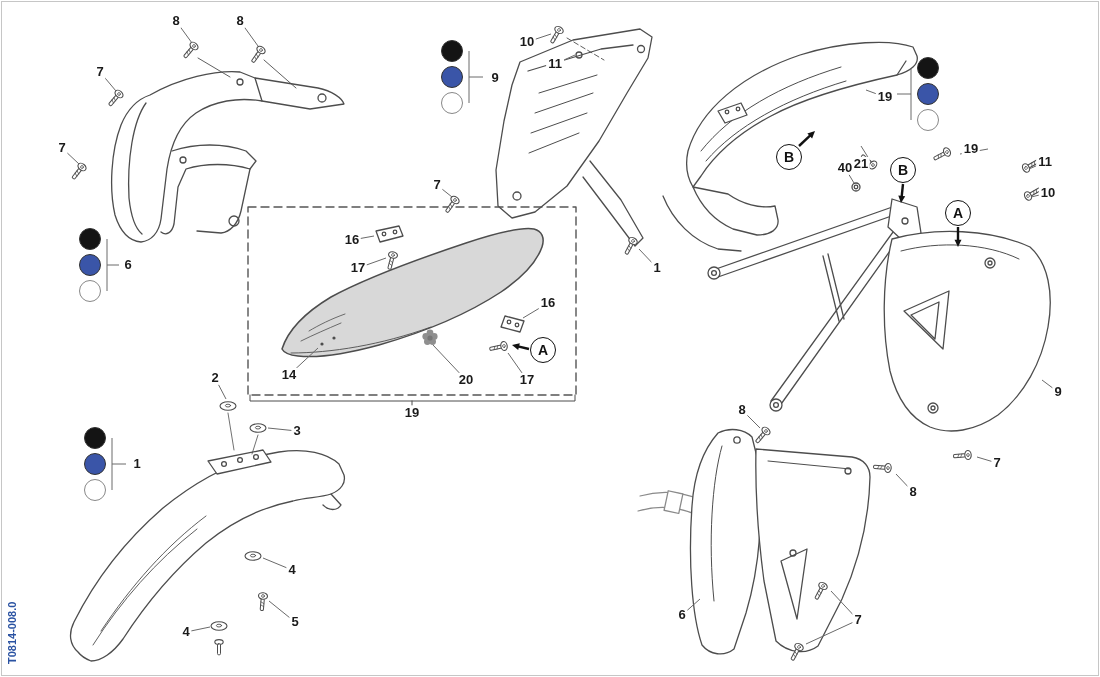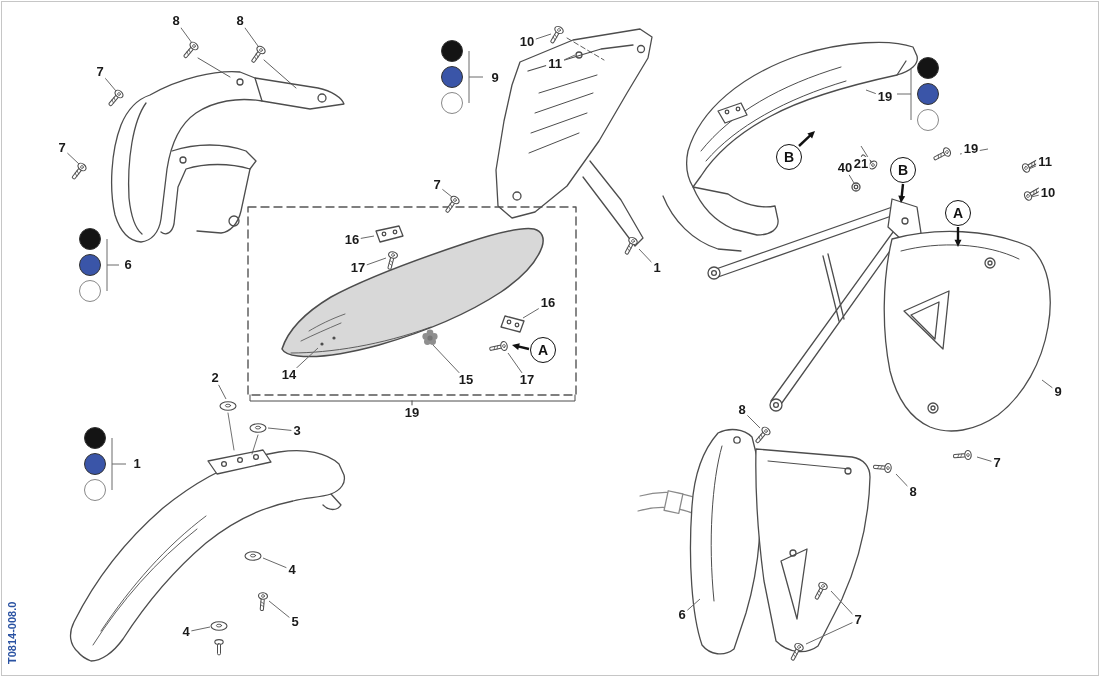--- a/index.html
+++ b/index.html
@@ -244,21 +244,21 @@
     <span class="callout" style="left: 845px; top: 168px;">40</span>
     <span class="callout" style="left: 971px; top: 149px;">19</span>
     <span class="callout" style="left: 1045px; top: 162px;">11</span>
     <span class="callout" style="left: 1048px; top: 193px;">10</span>
     <span class="callout" style="left: 1058px; top: 392px;">9</span>
     <span class="callout" style="left: 997px; top: 463px;">7</span>
     <span class="callout" style="left: 913px; top: 492px;">8</span>
     <span class="callout" style="left: 352px; top: 240px;">16</span>
     <span class="callout" style="left: 358px; top: 268px;">17</span>
     <span class="callout" style="left: 289px; top: 375px;">14</span>
-    <span class="callout" style="left: 466px; top: 380px;">15</span>
+    <span class="callout" style="left: 466px; top: 380px;">20</span>
     <span class="callout" style="left: 548px; top: 303px;">16</span>
     <span class="callout" style="left: 527px; top: 380px;">17</span>
     <span class="callout" style="left: 412px; top: 413px;">19</span>
     <span class="callout" style="left: 215px; top: 378px;">2</span>
     <span class="callout" style="left: 297px; top: 431px;">3</span>
     <span class="callout" style="left: 137px; top: 464px;">1</span>
     <span class="callout" style="left: 292px; top: 570px;">4</span>
     <span class="callout" style="left: 186px; top: 632px;">4</span>
     <span class="callout" style="left: 295px; top: 622px;">5</span>
     <span class="callout" style="left: 742px; top: 410px;">8</span>

